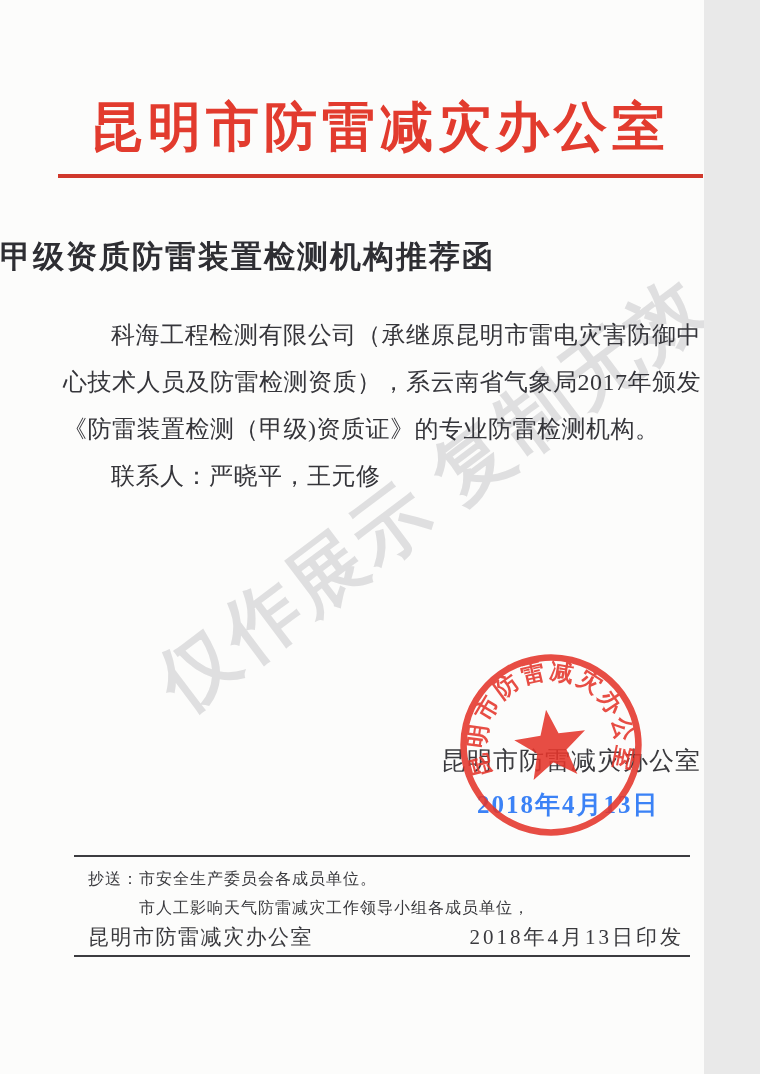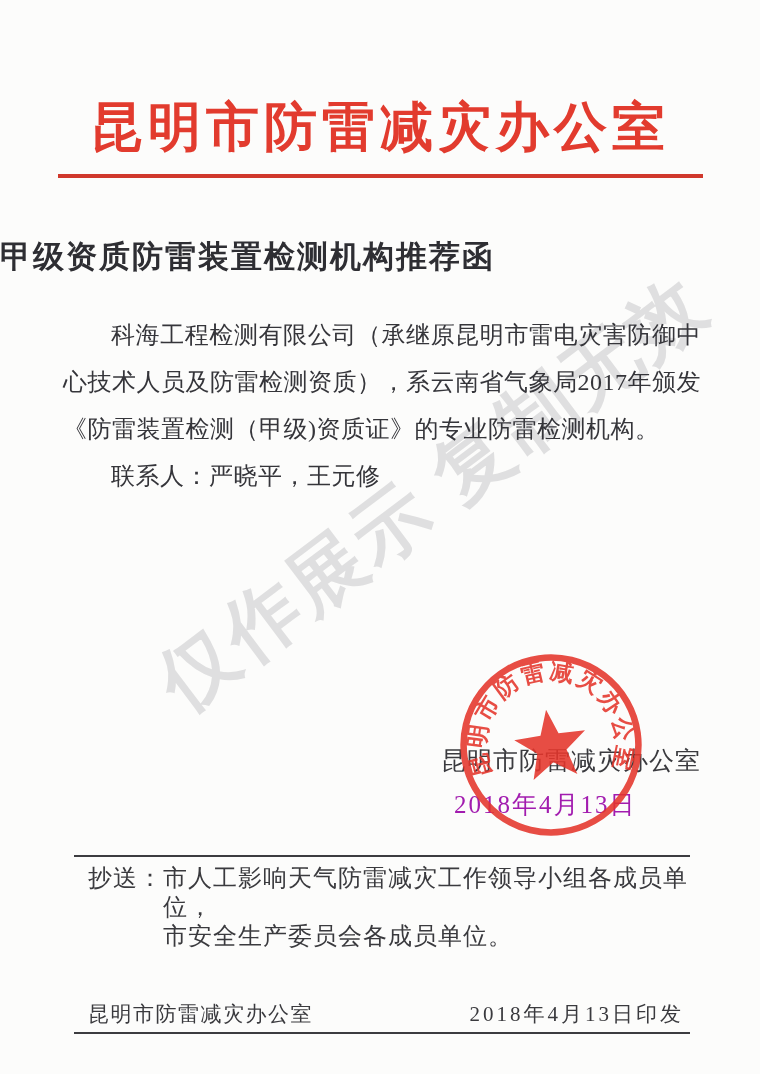--- a/index.html
+++ b/index.html
@@ -3,21 +3,21 @@
 <meta charset="utf-8">
 <style>
   html,body{margin:0;padding:0;}
   body{
     width:760px;height:1074px;
     background:#e9e9e9;
     font-family:"Liberation Serif","DejaVu Serif",serif;
   }
   .page{
     position:relative;
-    width:760px;height:1074px;
+    width:704px;height:1074px;
     background:#fcfcfb;
     overflow:hidden;
   }
   
   .header-title{
     position:absolute;
     top:92px;left:0;width:760px;
     text-align:center;
     font-size:53px;
     font-weight:bold;
@@ -72,26 +72,27 @@
     position:absolute;
     top:744px;left:441px;
     font-size:25px;
     letter-spacing:1px;
     color:#3a3a3e;
     z-index:2;
     white-space:nowrap;
   }
   .sign-date{
     position:absolute;
-    top:788px;left:454px;
+    top:788px;left:477px;
     font-size:25px;
     letter-spacing:2px;
-    color:#a21caf;
+    color:#3b82f6;
     z-index:2;
     white-space:nowrap;
+    font-weight:bold;
   }
   .seal{
     position:absolute;
     top:651px;left:457px;
     width:188px;height:188px;
     z-index:3;
     opacity:0.88;
     transform:rotate(-8deg);
   }
   
@@ -99,39 +100,39 @@
     position:absolute;
     top:855px;left:74px;width:616px;
     border-top:2px solid #3c3c40;
     border-bottom:2px solid #3c3c40;
     padding:7px 0 3px 0;
     color:#3a3a3e;
     z-index:2;
   }
   .cc-row{
     display:flex;
-    font-size:24px;
+    font-size:16px;
     line-height:29px;
     letter-spacing:1px;
     padding-left:14px;
   }
   .cc-label{flex:none;}
   .cc-content{flex:1;}
   .cc-line{display:block;}
   .issue-row{
     display:flex;
     justify-content:space-between;
     align-items:baseline;
     font-size:21px;
     line-height:29px;
     margin-top:1px;
     padding:0 6px 0 14px;
   }
   .issuer{letter-spacing:1.5px;}
-  .print-date{letter-spacing:3px;margin-top:48px;}
+  .print-date{letter-spacing:3px;}
 </style>
 </head>
 <body>
 
 <div class="page">
 
   <div class="header-title">昆明市防雷减灾办公室</div>
 
   <div class="red-divider"></div>
 
@@ -154,22 +155,22 @@
     <text font-size="25" font-weight="bold" fill="#e5352b" letter-spacing="3" style="font-family:'Liberation Serif','DejaVu Serif',serif;">
       <textPath href="#sealArc" startOffset="2">昆明市防雷减灾办公室</textPath>
     </text>
     <polygon fill="#e5352b" points="100,62 109.7,88.7 138,89.6 115.7,107.1 123.5,134.4 100,118.5 76.5,134.4 84.3,107.1 62,89.6 90.3,88.7"></polygon>
   </svg>
 
   <div class="footer">
     <div class="cc-row">
       <span class="cc-label">抄送：</span>
       <span class="cc-content">
+        <span class="cc-line">市安全生产委员会各成员单位。</span>
         <span class="cc-line">市人工影响天气防雷减灾工作领导小组各成员单位，</span>
-        <span class="cc-line">市安全生产委员会各成员单位。</span>
       </span>
     </div>
     <div class="issue-row">
       <span class="issuer">昆明市防雷减灾办公室</span>
       <span class="print-date">2018年4月13日印发</span>
     </div>
   </div>
 
 </div>
 

